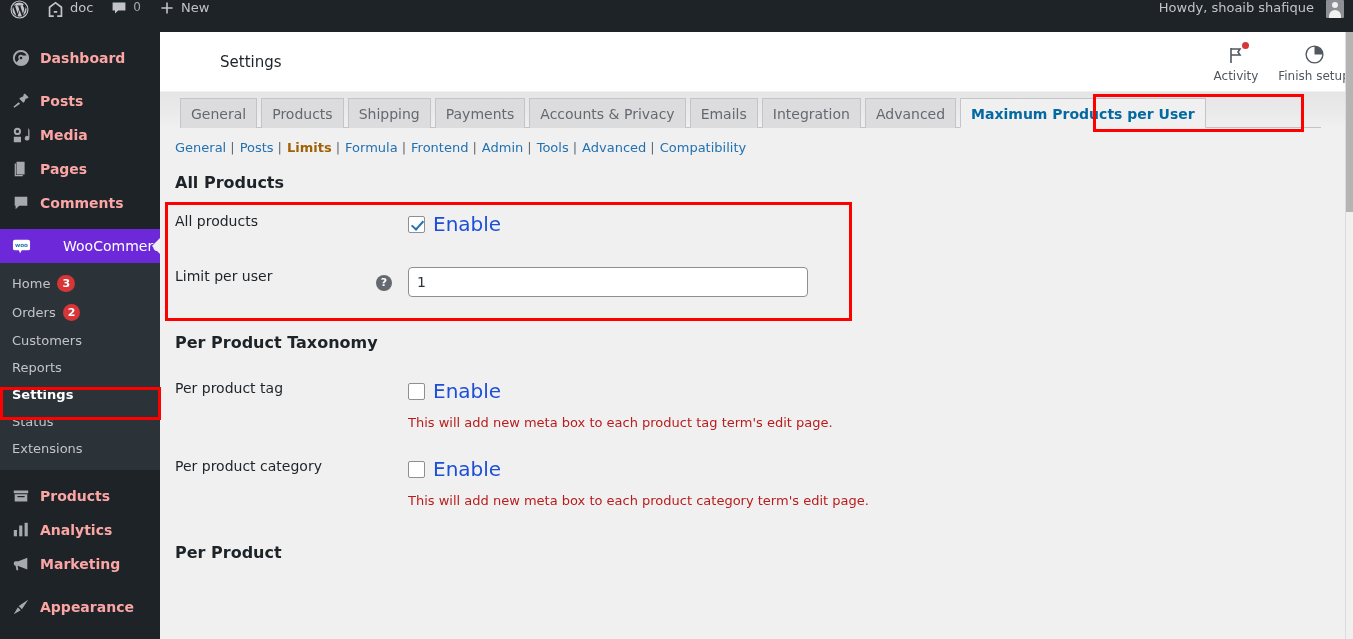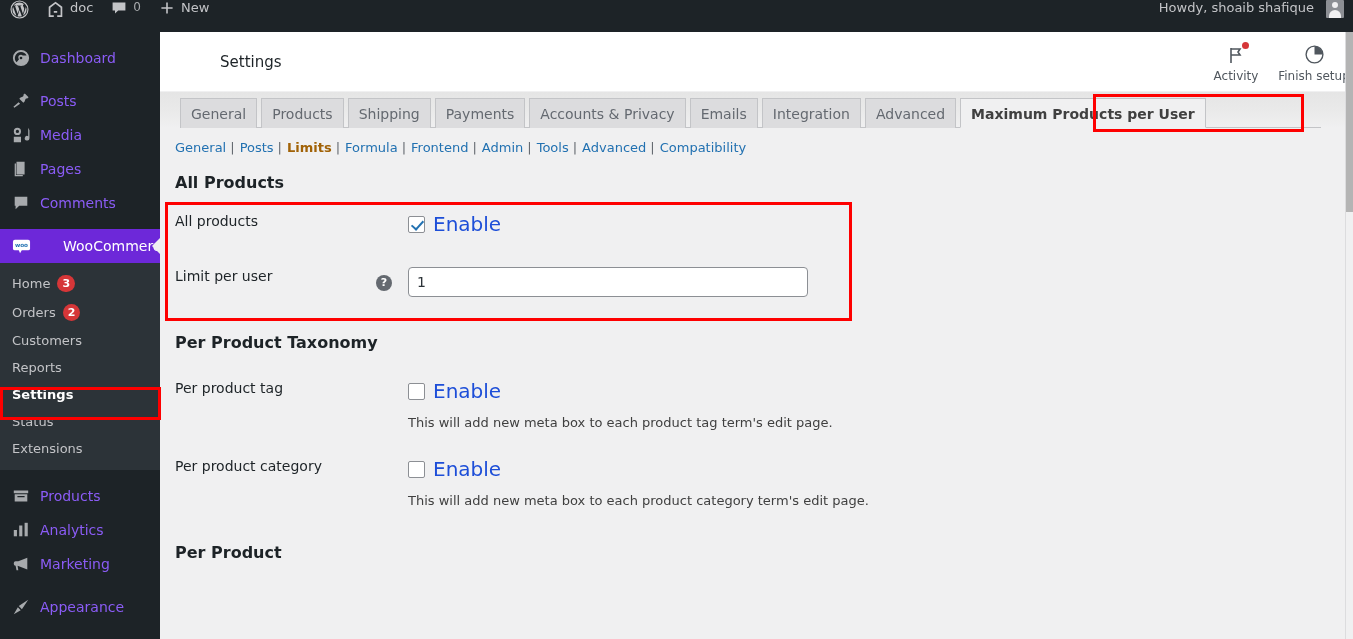--- a/index.html
+++ b/index.html
@@ -45,21 +45,22 @@
   #adminmenu {
     position: absolute; top: 32px; left: 0;
     width: 160px; height: 607px;
     background: #1d2327;
     font-size: 14px;
   }
   .menu-top {
     position: relative;
     display: flex; align-items: center; gap: 9px;
     height: 34px; padding: 0 0 0 11px;
-    color: #8b5cf6;
+    color: #fca5a5;
+    font-weight: bold;
   }
   .menu-top .mt-ico {
     width: 20px; height: 20px; flex: 0 0 20px;
     display: flex; align-items: center; justify-content: center;
     color: #a7aaad;
   }
   .menu-top .mt-label { line-height: 1; }
   .menu-top.current {
     background: #6d28d9; color: #fff; font-weight: 400; gap: 32px;
   }
@@ -123,21 +124,21 @@
     height: 1px; background: #c3c4c7;
   }
   .nav-tab {
     position: relative; z-index: 2;
     height: 30px; line-height: 30px;
     padding: 0 10px; margin-right: 4px;
     background: #dcdcde; border: 1px solid #c3c4c7; border-bottom: none;
     color: #646970; font-size: 14px; white-space: nowrap;
   }
   .nav-tab.active {
-    background: #f0f0f1; color: #404040; font-weight: 600;
+    background: #f0f0f1; color: #0369a1; font-weight: 600;
     border-bottom: 1px solid #f0f0f1;
   }
   #tab-highlight {
     position: absolute; left: 933px; top: 2px;
     width: 211px; height: 38px;
     border: 3px solid #fe0000; z-index: 5;
   }
 
   
   #subnav {
@@ -169,21 +170,21 @@
     border: 1px solid #8c8f94; background: #fff; border-radius: 2px;
     position: relative;
   }
   .wp-cb.checked::after {
     content: ""; position: absolute; left: 5px; top: 1px;
     width: 5px; height: 10px;
     border: solid #2271b1; border-width: 0 2px 2px 0;
     transform: rotate(42deg);
   }
   .cb-label { font-size: 20px; color: #1d4ed8; }
-  .fr-desc { font-size: 13px; color: #404040; padding-top: 12px; }
+  .fr-desc { font-size: 13px; color: #b91c1c; padding-top: 12px; }
   .help-tip {
     position: absolute; left: -32px; top: 8px;
     width: 16px; height: 16px; border-radius: 50%;
     background: #646970; color: #fff;
     font-size: 11px; font-weight: 700; line-height: 16px;
     text-align: center; font-family: "DejaVu Sans", sans-serif;
   }
   .text-input {
     width: 400px; height: 30px; padding: 0 8px;
     border: 1px solid #8c8f94; border-radius: 4px; background: #fff;

